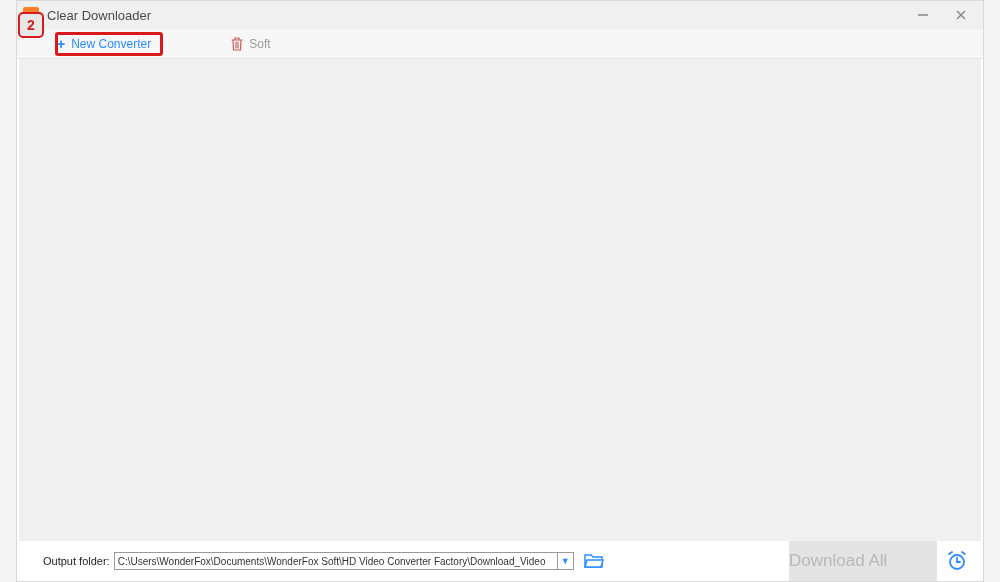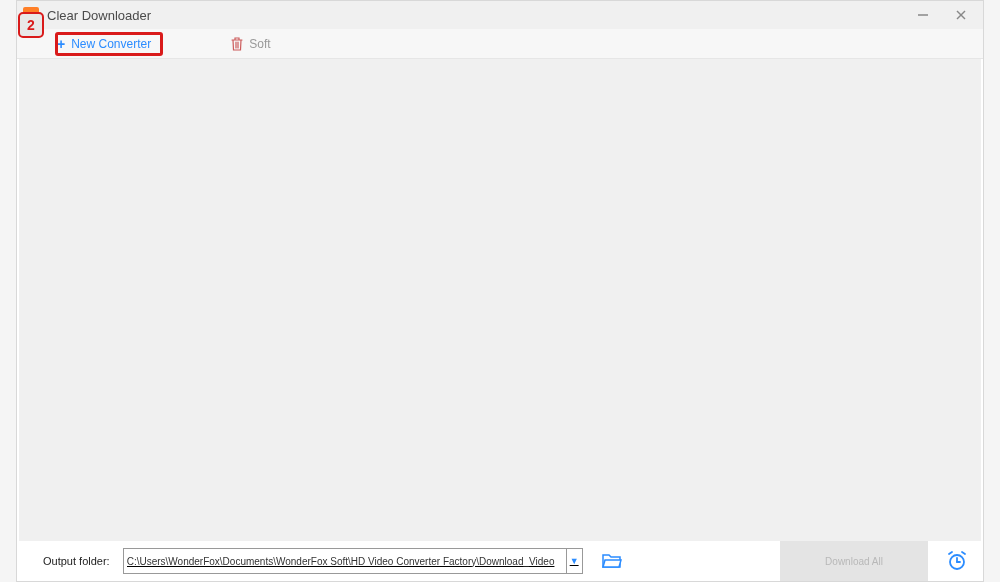--- a/index.html
+++ b/index.html
@@ -106,35 +106,33 @@
     .footer {
       position: absolute;
       bottom: 0;
       left: 0;
       right: 0;
       height: 40px;
       display: flex;
       align-items: center;
       padding: 0 6px 0 26px;
       background: #fff;
-      gap: 9px;
     }
     .output-label {
       font-size: 11px;
       color: #222;
       margin-right: 4px;
     }
     .path-input-wrap {
       position: relative;
       width: 460px;
-      height: 26px;
+      height: 18px;
       border: 1px solid #999;
       display: flex;
       background: #fff;
-      text-decoration: underline;
     }
     .path-input {
       flex: 1;
       border: none;
       outline: none;
       font-size: 10px;
       padding: 0 3px;
       color: #333;
       height: 100%;
     }
@@ -155,24 +153,23 @@
       color: #2b8cff;
     }
     .footer-spacer {
       flex: 1;
     }
     .download-all-btn {
       width: 148px;
       height: 40px;
       background: #e4e4e4;
       color: #b8b8b8;
-      font-size: 10px;
-      display: flex;
-      align-items: center;
-      justify-content: center;
+      font-size: 17px;
+      display: flex;
+      align-items: center;
       cursor: pointer;
     }
     .clock-btn {
       width: 40px;
       height: 40px;
       display: flex;
       align-items: center;
       justify-content: center;
       color: #2b8cff;
       cursor: pointer;

